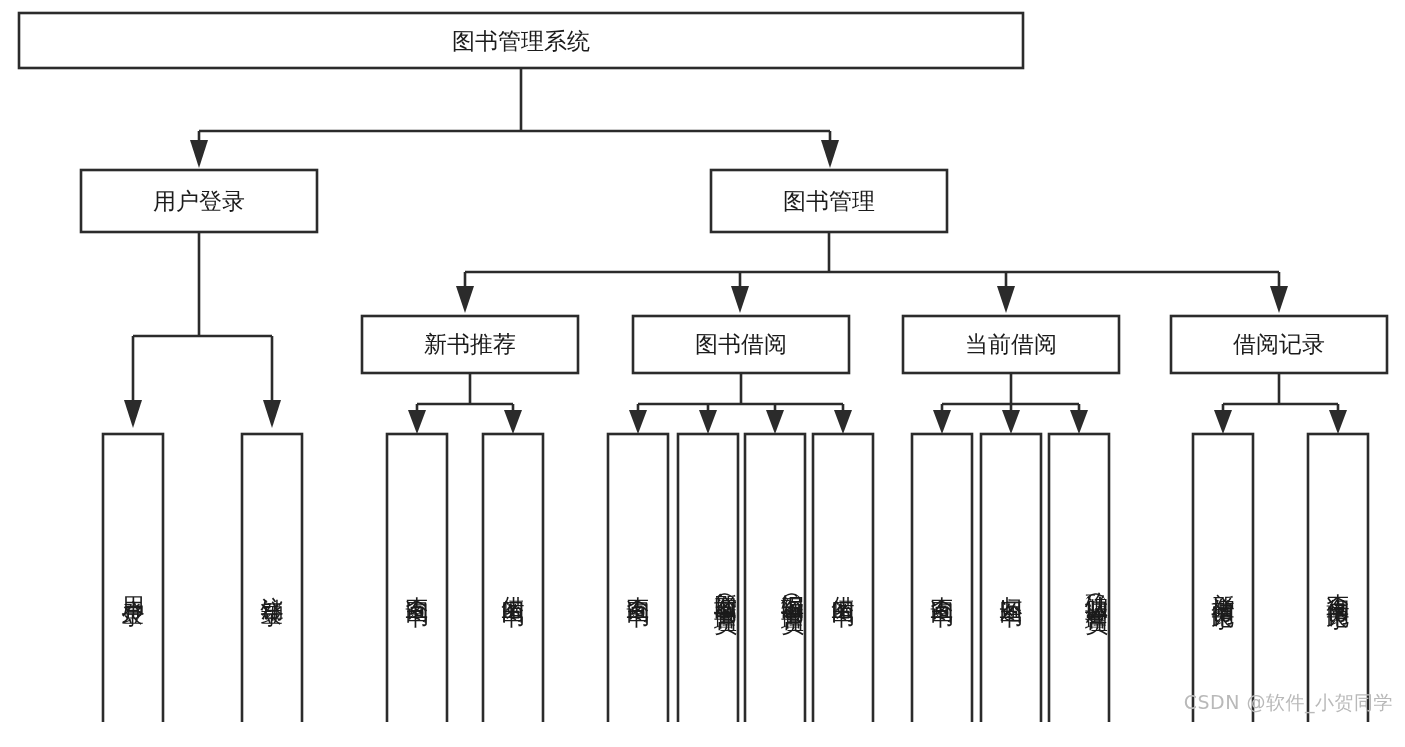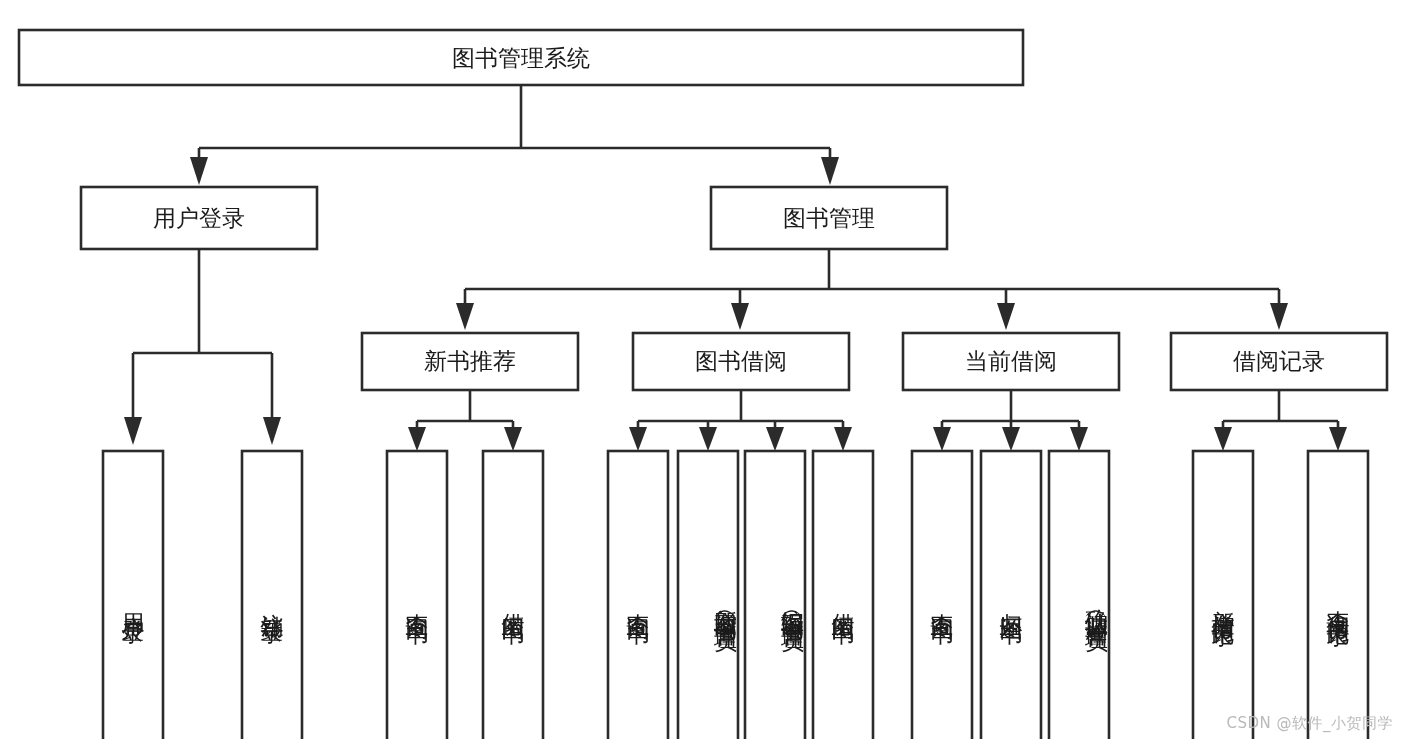--- a/index.html
+++ b/index.html
@@ -9,21 +9,20 @@
   }
   body {
     font-family: "DejaVu Sans", "Liberation Sans", sans-serif;
   }
   #diagram-root {
     position: relative;
     width: 1405px;
     height: 722px;
     background: #ffffff;
     overflow: hidden;
-    margin-top: 17px;
   }
   svg.flow {
     position: absolute;
     top: 0;
     left: 0;
     width: 1405px;
     height: 747px;
   }
   .node-box {
     fill: #ffffff;
@@ -60,21 +59,21 @@
     letter-spacing: 3px;
     color: #1b1b1b;
     white-space: nowrap;
     pointer-events: none;
   }
   .watermark {
     position: absolute;
     right: 12px;
     bottom: 6px;
     font-family: "DejaVu Sans", "Liberation Sans", sans-serif;
-    font-size: 15px;
+    font-size: 19px;
     color: #b9b9b9;
     white-space: nowrap;
     letter-spacing: 0.5px;
   }
 </style>
 </head>
 <body>
 
 <div id="diagram-root">
 

